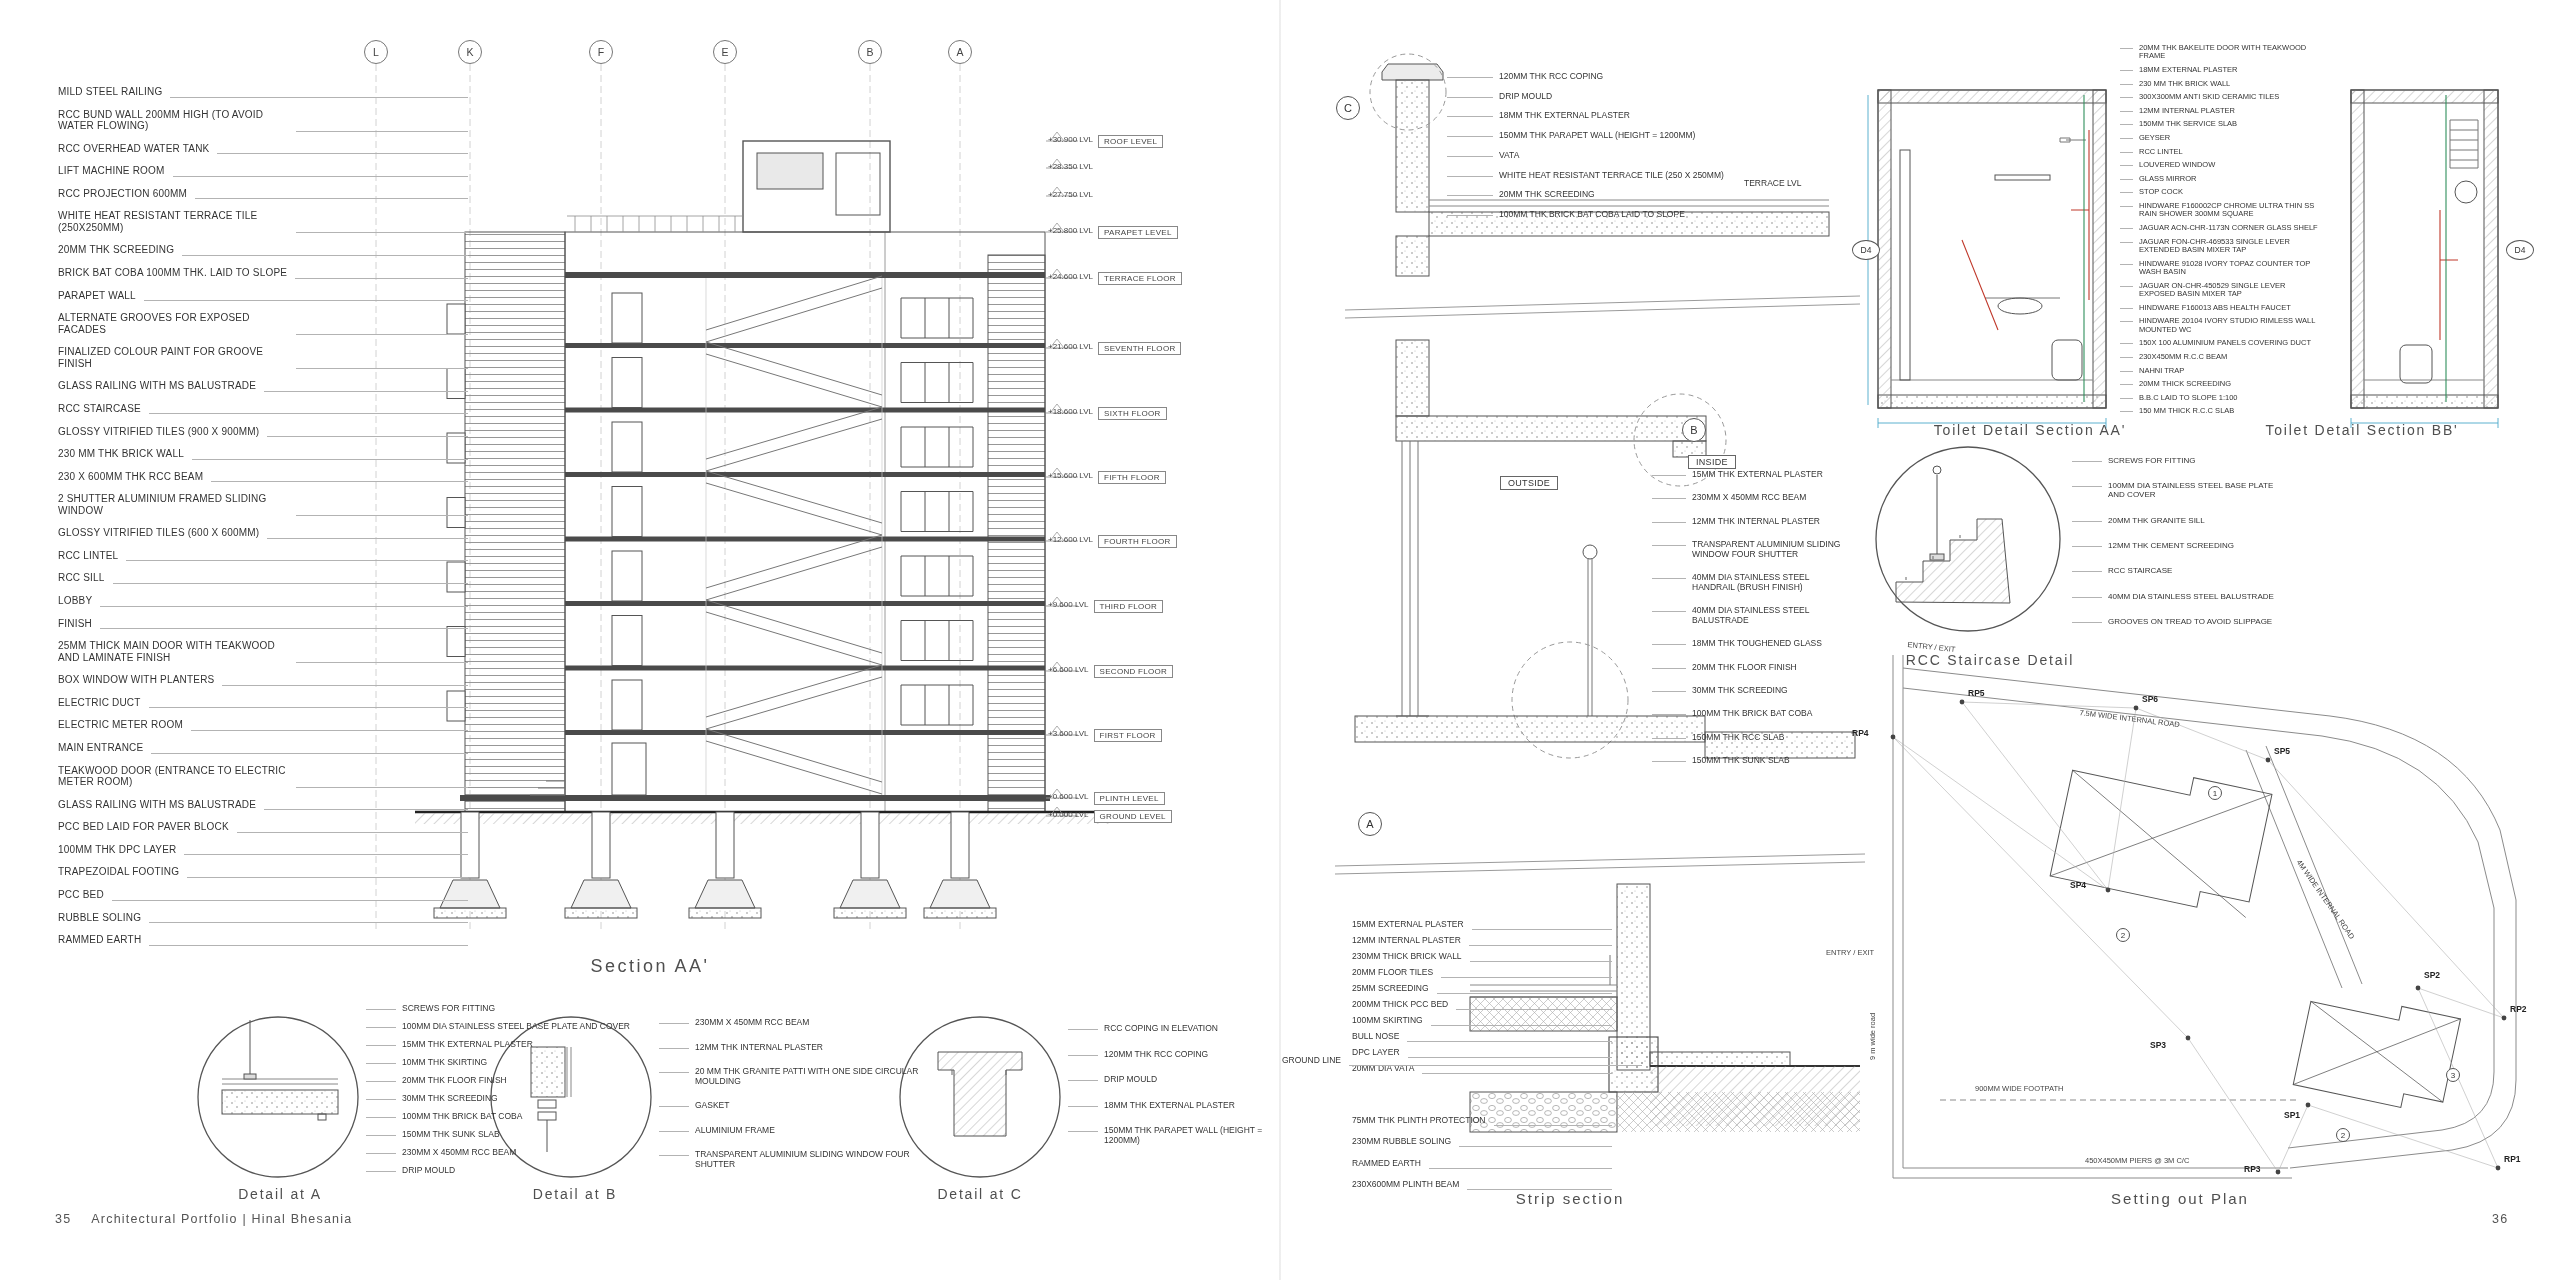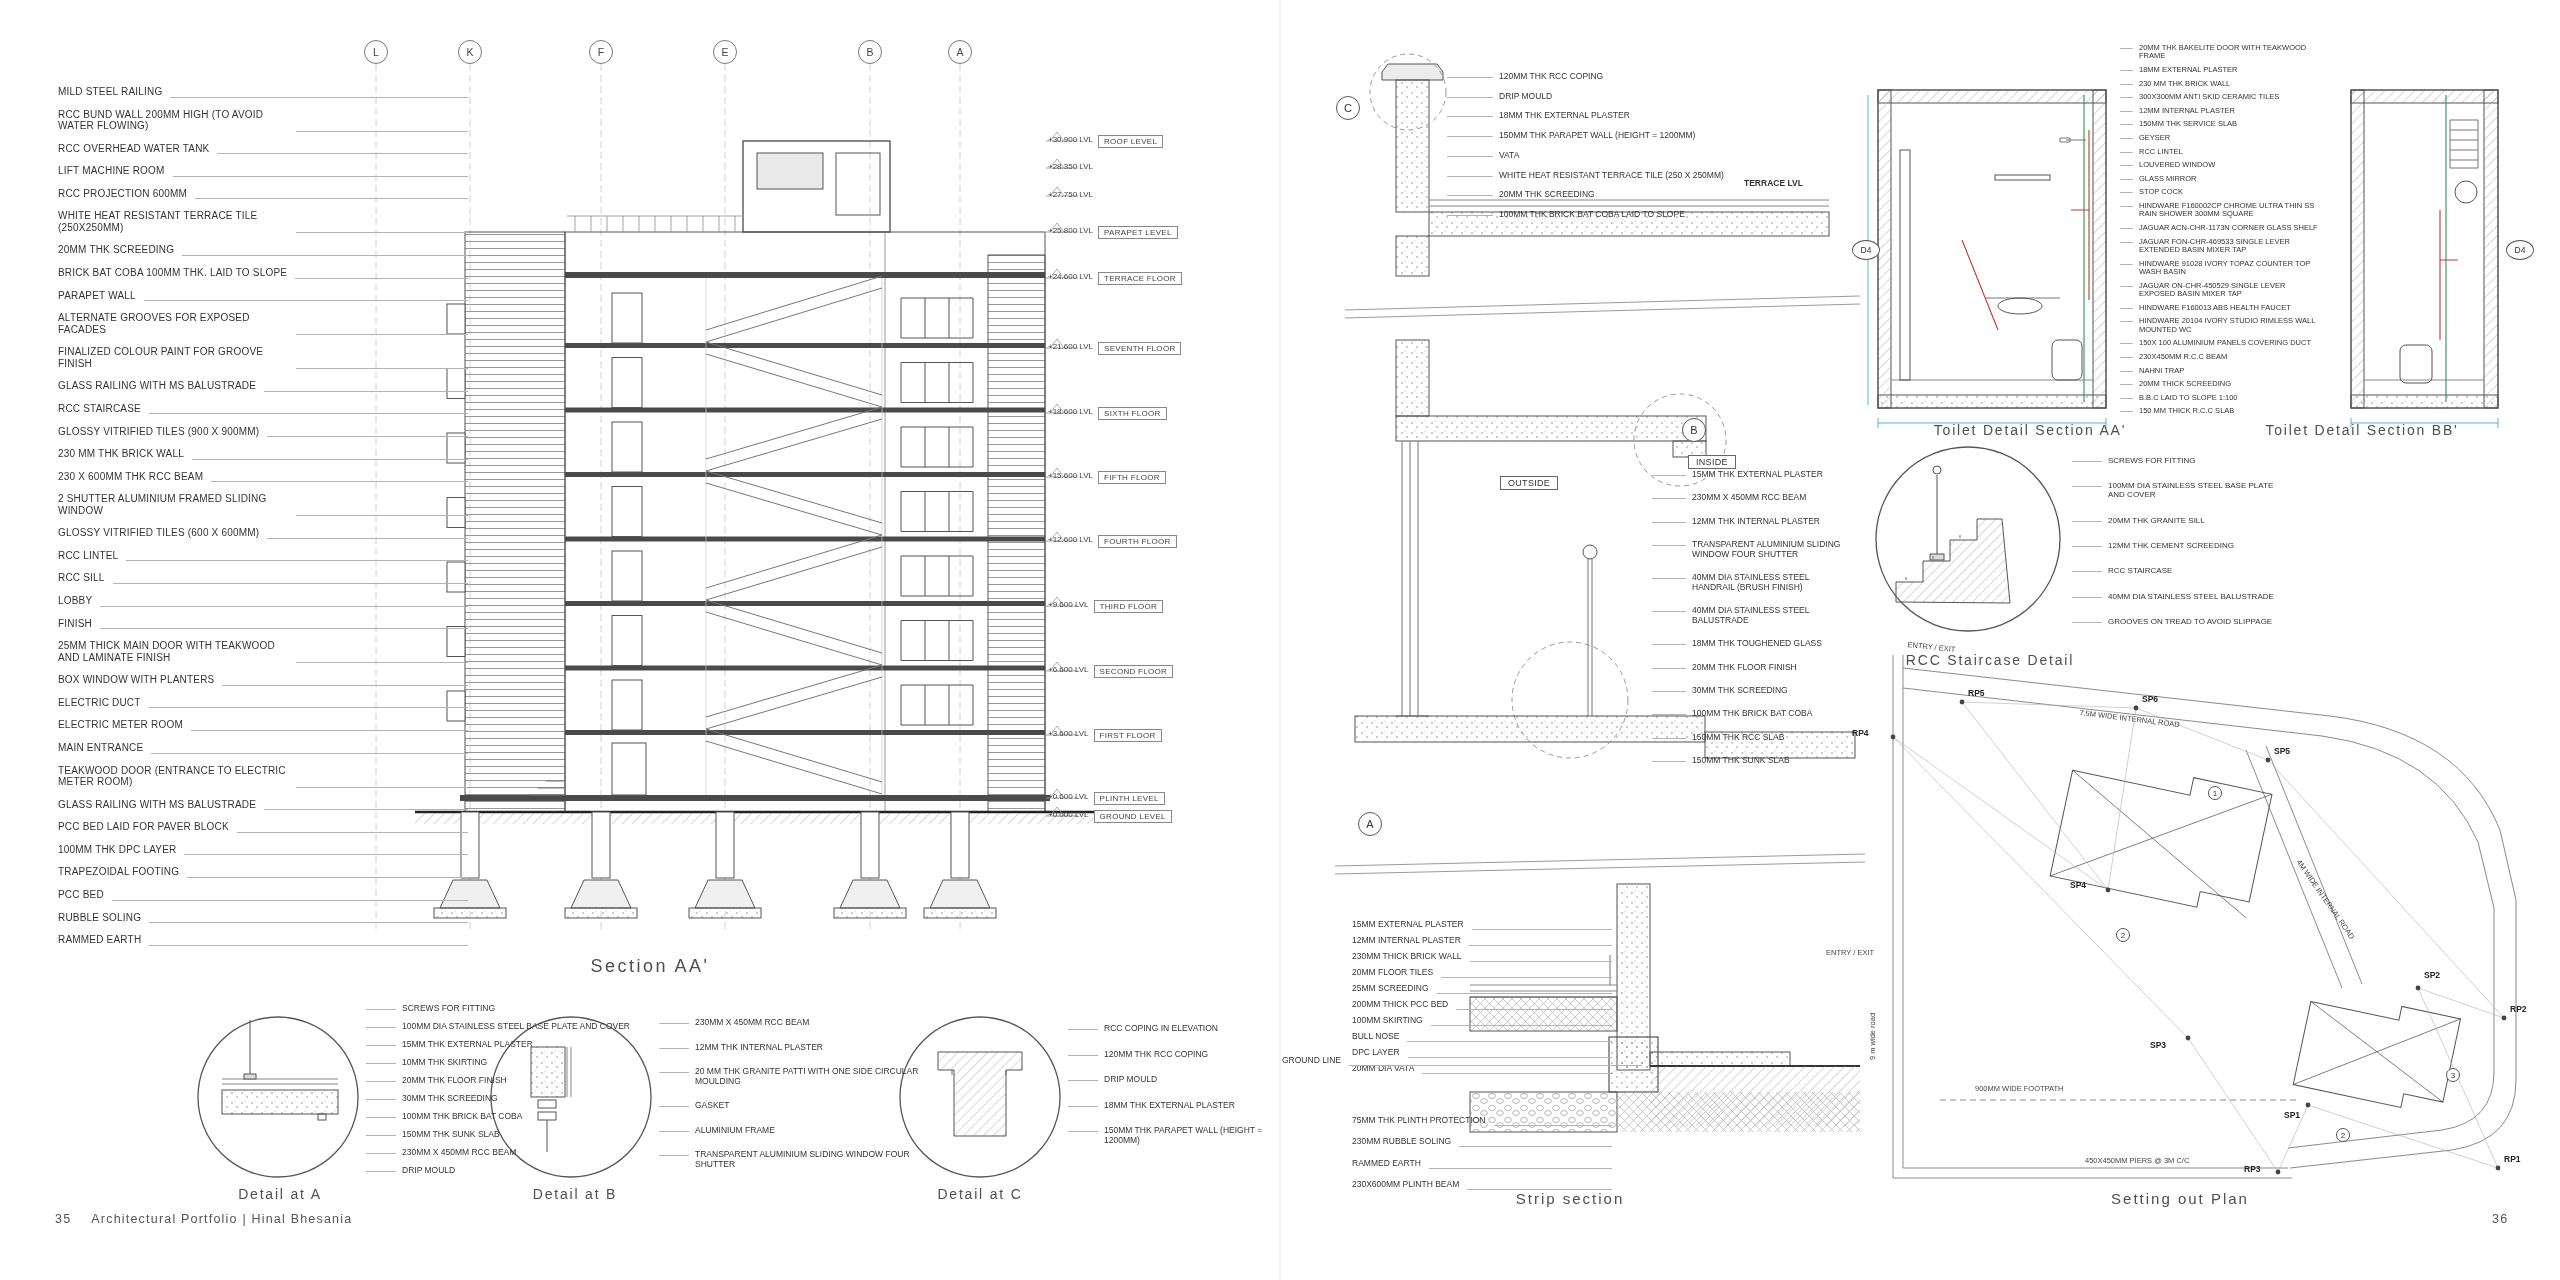--- a/index.html
+++ b/index.html
@@ -648,21 +648,21 @@
 <div class="footer" style="left:55px">
   <span>35</span>
   <span>Architectural Portfolio | Hinal Bhesania</span>
 </div>
 
 <div class="marker-circle" style="left:1336px;top:96px">C</div>
 <div class="marker-circle" style="left:1682px;top:418px">B</div>
 <div class="marker-circle" style="left:1358px;top:812px">A</div>
 <div class="tag-box" style="left:1500px;top:476px">OUTSIDE</div>
 <div class="tag-box" style="left:1688px;top:455px">INSIDE</div>
-<span class="free-label" style="left:1744px;top:178px;font-weight:700">TERRACE LVL</span>
+<span class="free-label" style="left:1744px;top:178px;font-weight:400">TERRACE LVL</span>
 
 <div class="col slabels" style="left:1447px;top:72px;width:290px;height:148px">
 
     <div class="row-l">
       <span class="lead" style="flex:0 0 46px"></span>
       <span class="txt">120MM THK RCC COPING</span>
     </div>
 
     <div class="row-l">
       <span class="lead" style="flex:0 0 46px"></span>

